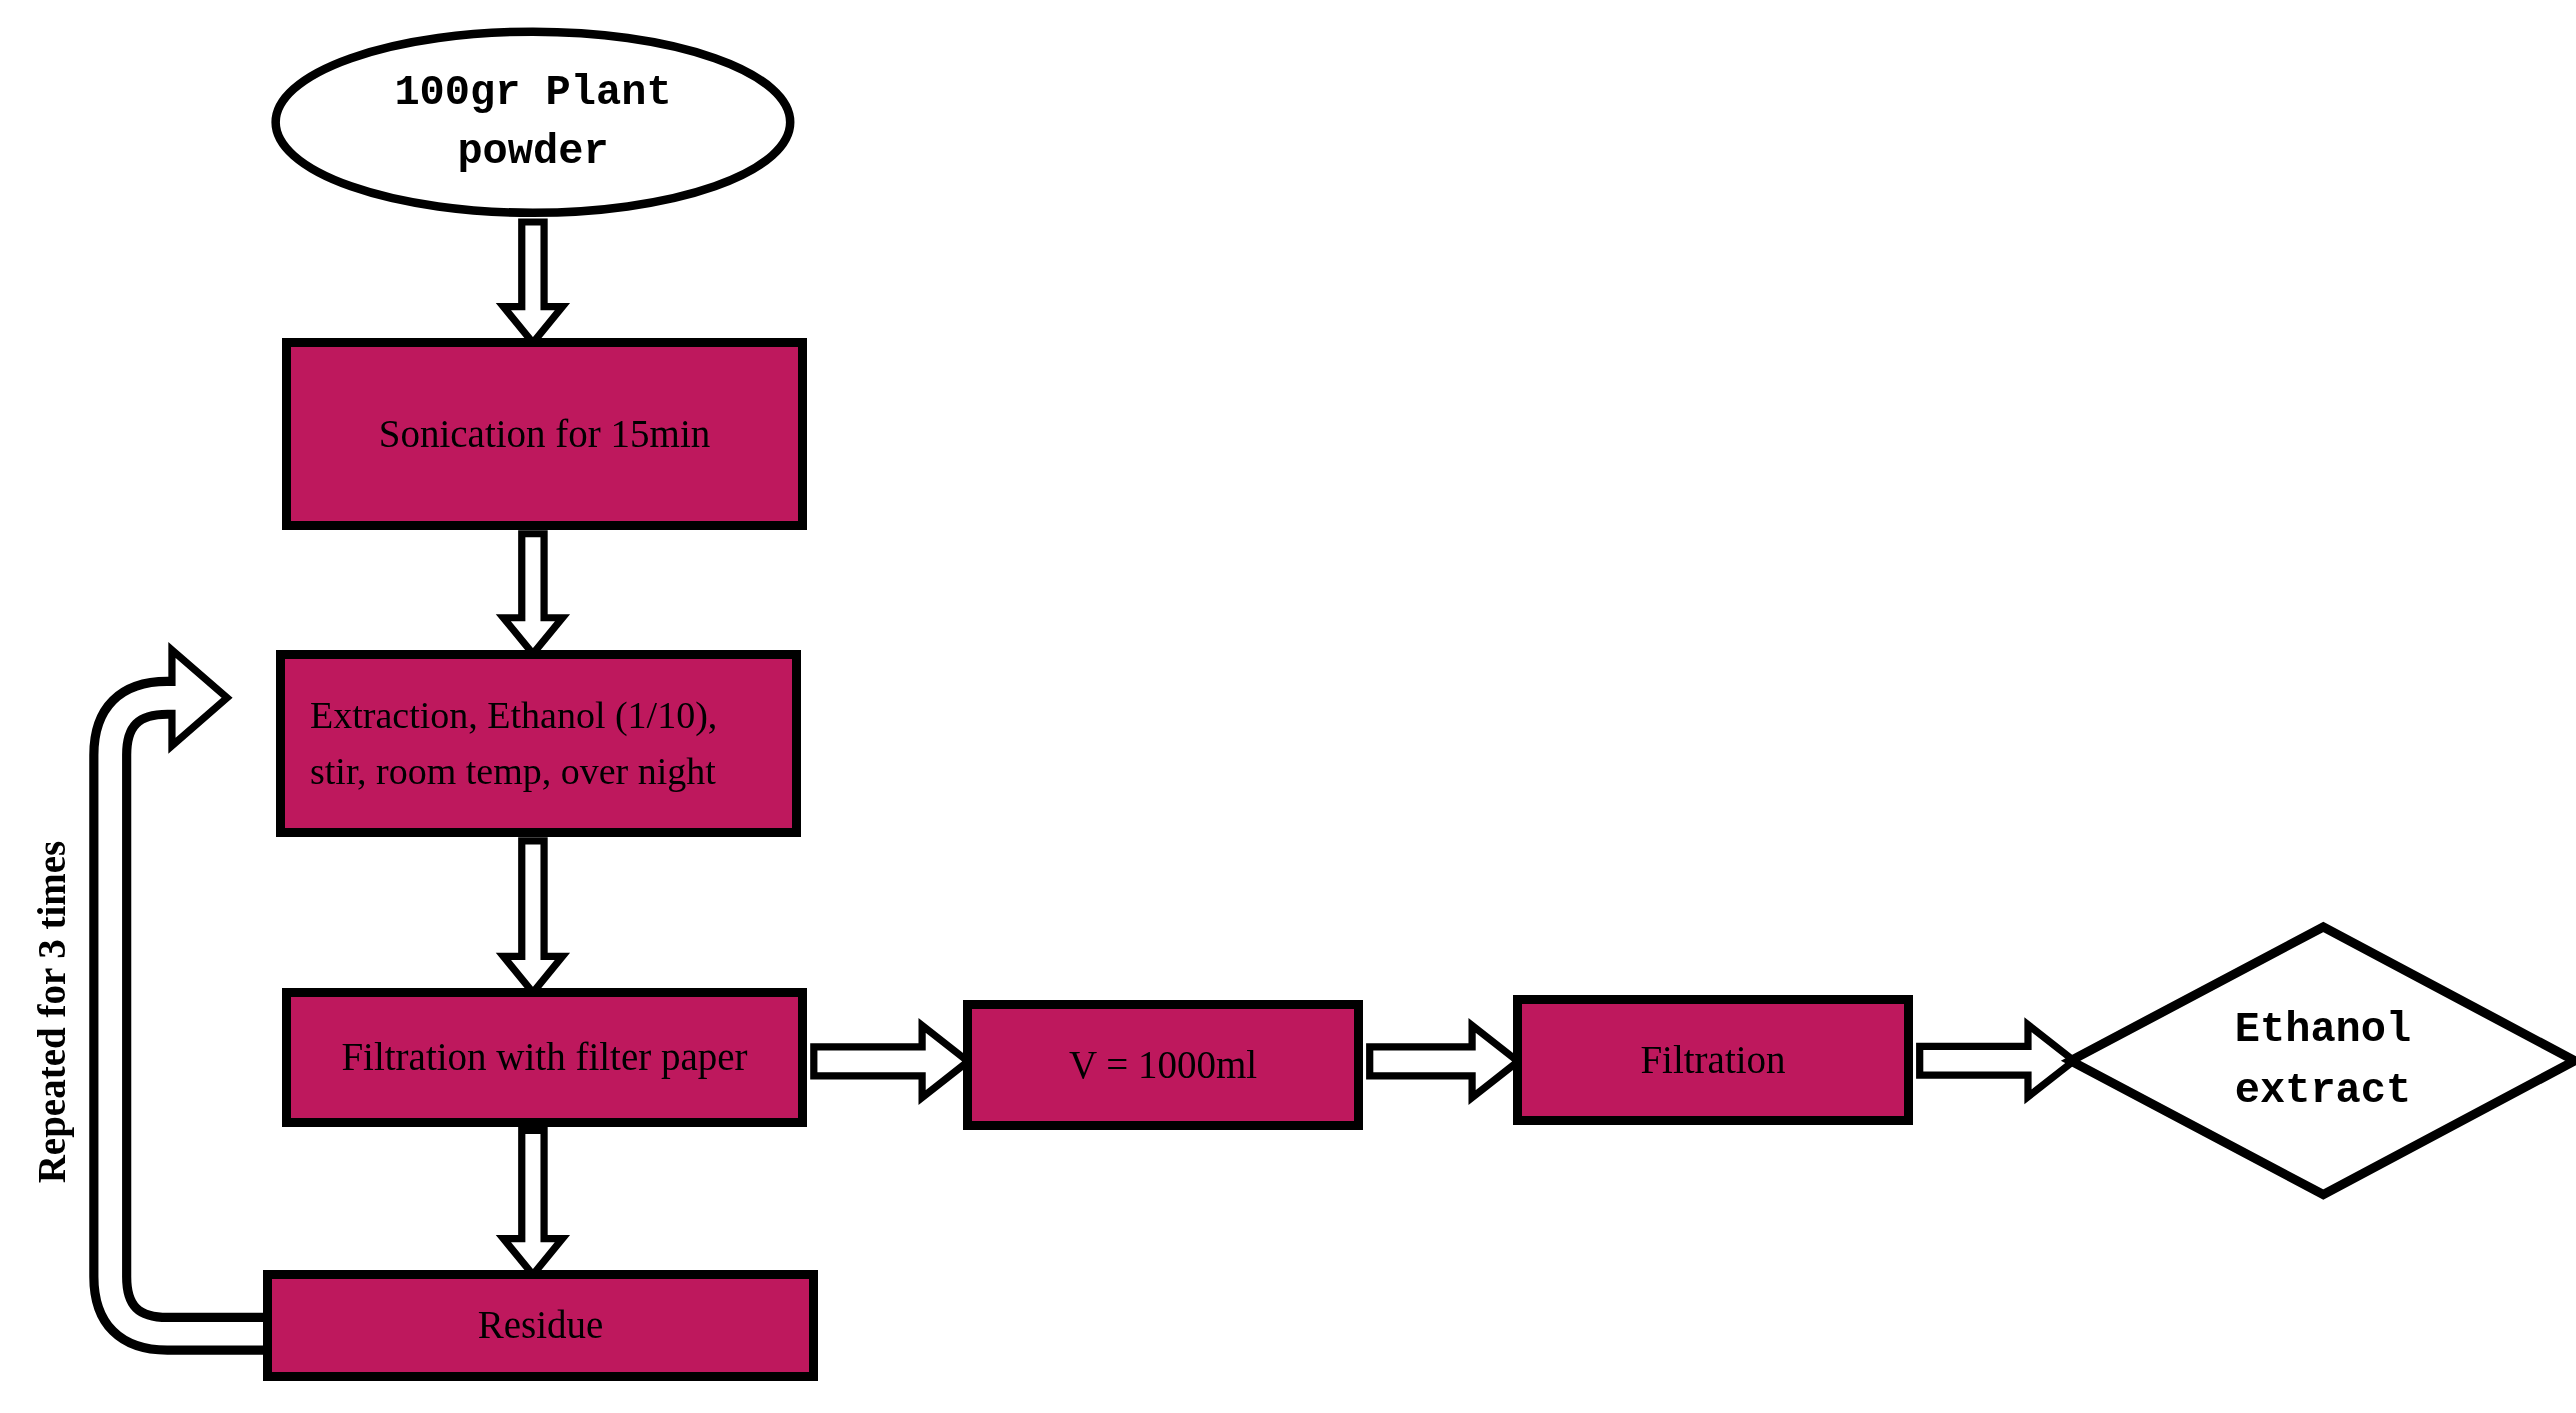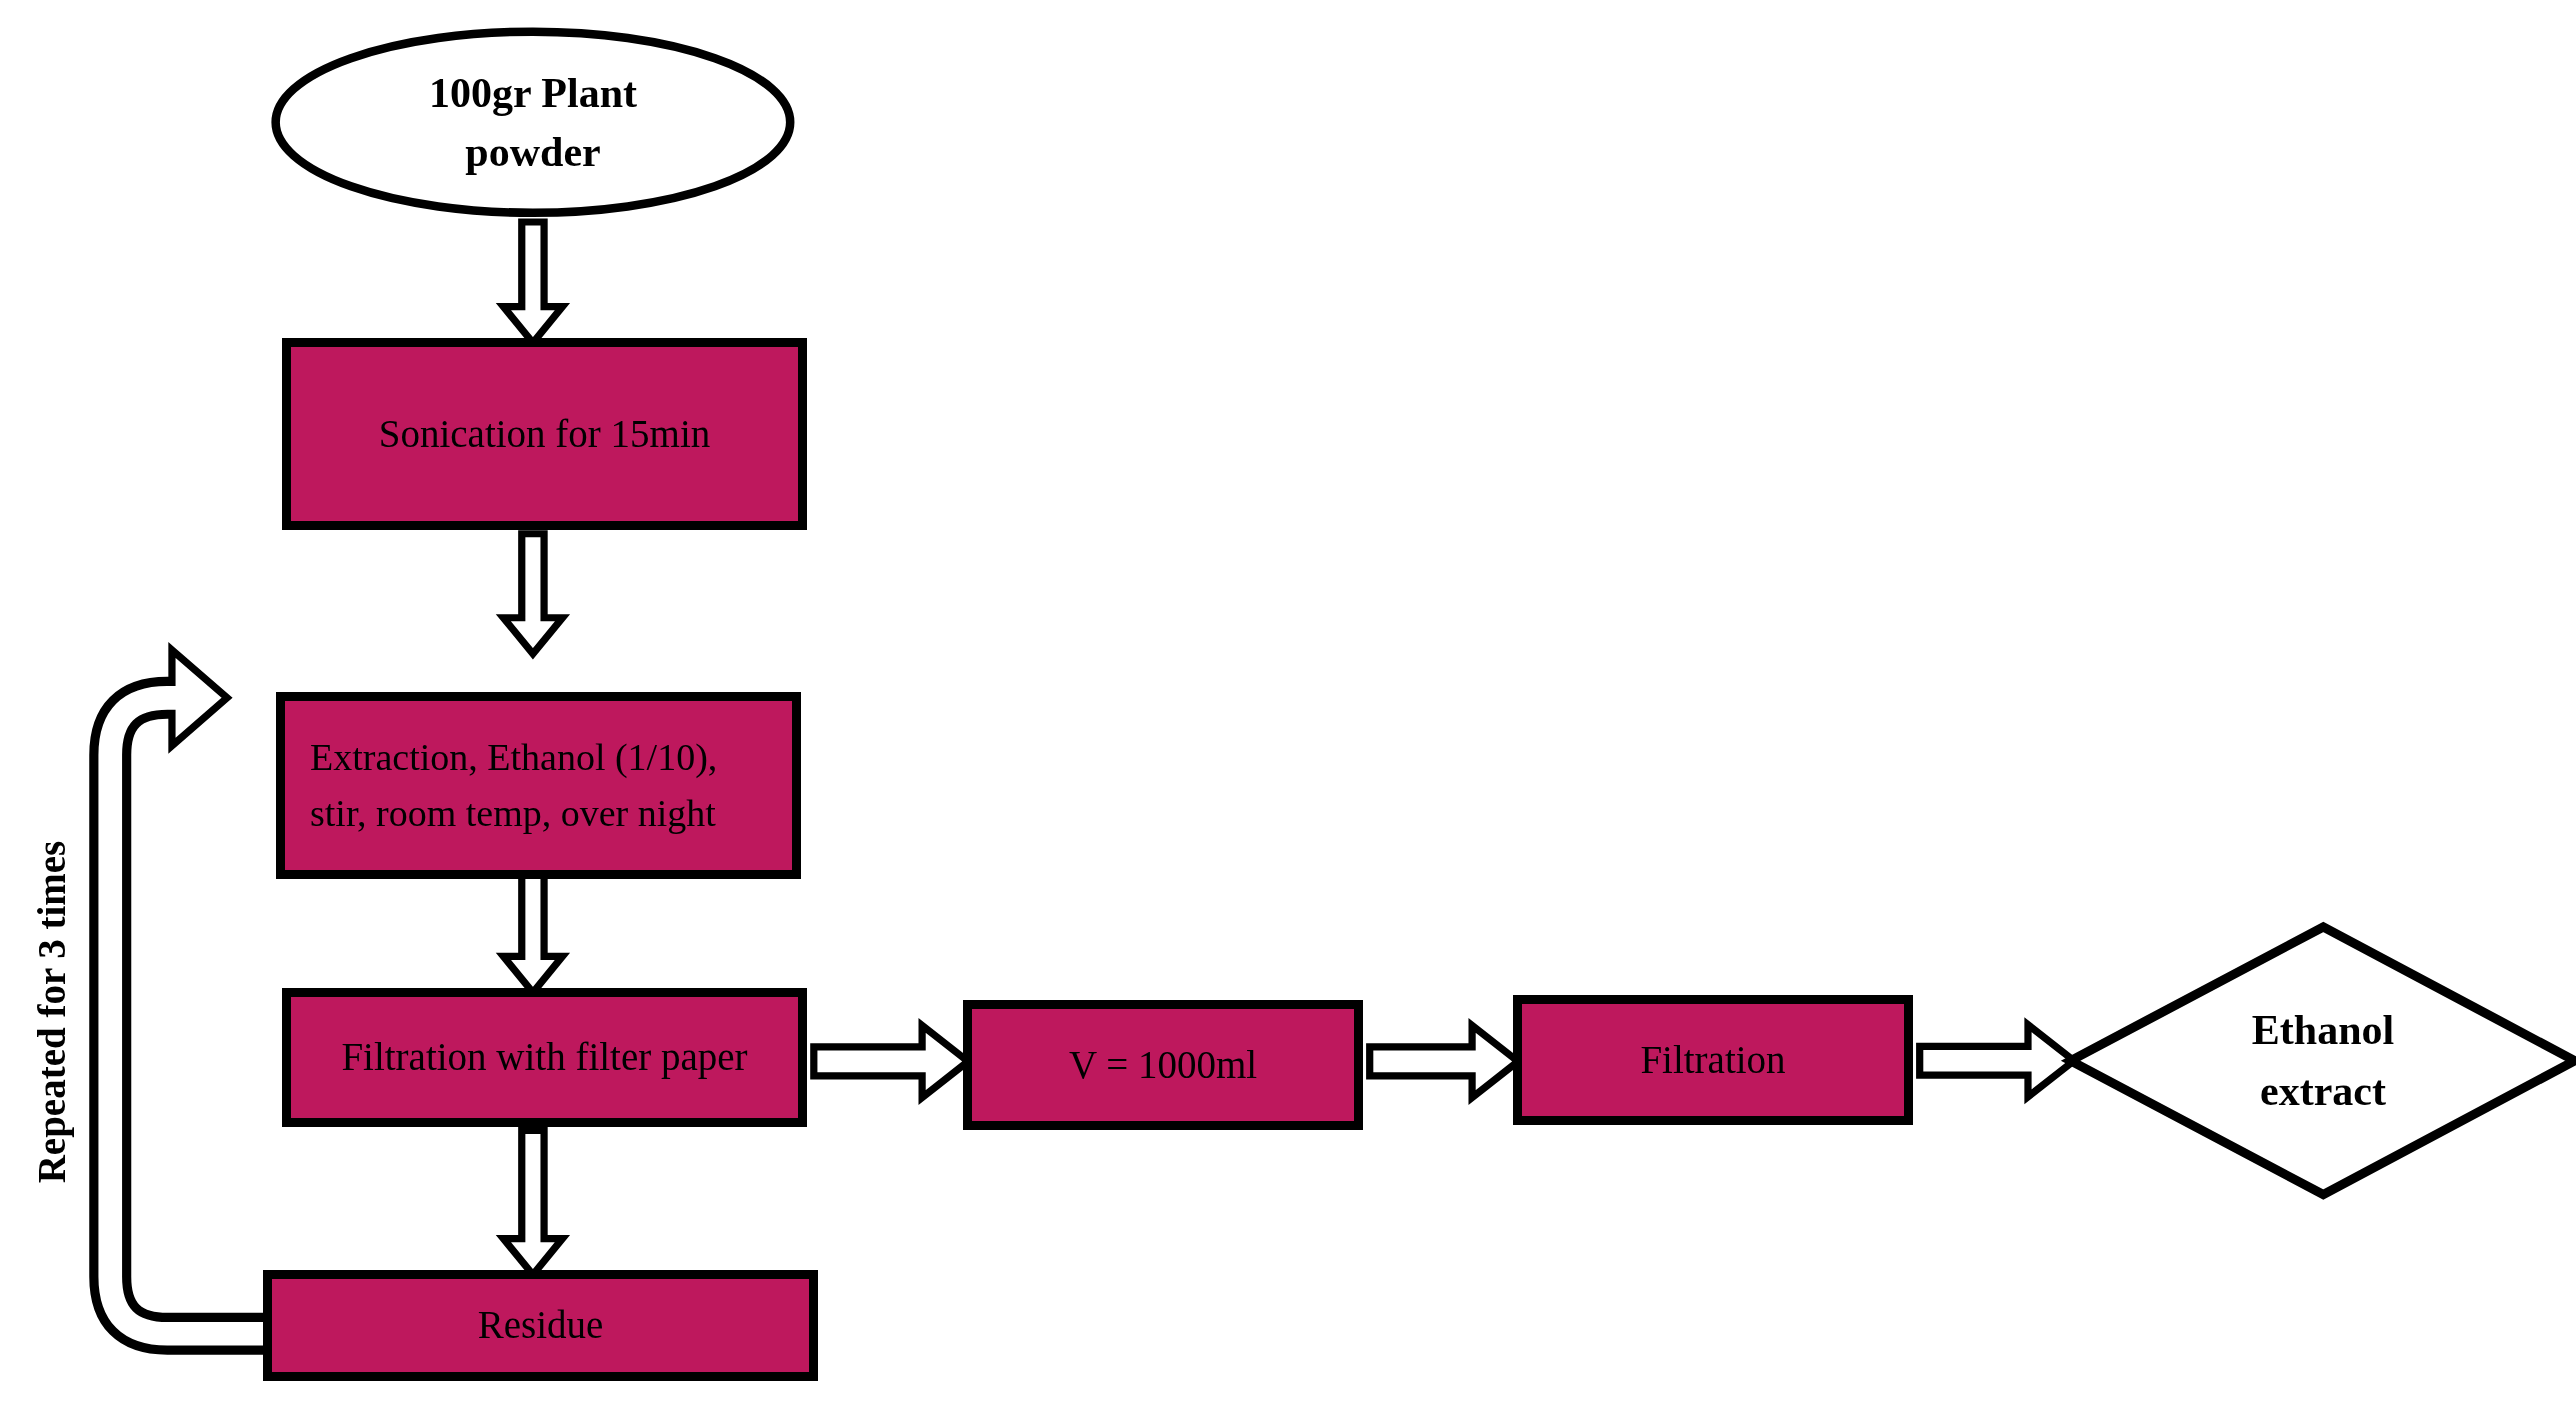--- a/index.html
+++ b/index.html
@@ -17,24 +17,24 @@
     position:absolute;
     box-sizing:border-box;
     background:#be185d;
     border:9.8px solid #000000;
     display:flex;align-items:center;justify-content:center;
     text-align:center;
     font-size:39px;line-height:1.45;
     white-space:pre-line;
     z-index:2;
   }
-  .node.noborder{border:none;background:transparent;}
+  .node.noborder{border:none;background:transparent;font-family:Liberation Mono, monospace;}
   .bold{font-weight:bold;}
   #node-sonication{left:282px;top:338px;width:525px;height:192px;}
-  #node-extraction{left:276px;top:650px;width:525px;height:187px;justify-content:flex-start;text-align:left;padding-left:25px;font-size:38px;margin-top:42px;}
+  #node-extraction{left:276px;top:650px;width:525px;height:187px;justify-content:flex-start;text-align:left;padding-left:25px;font-size:38px;}
   #node-filtration{left:282px;top:988px;width:525px;height:139px;}
   #node-residue{left:263px;top:1270px;width:555px;height:111px;}
   #node-volume{left:963px;top:1000px;width:400px;height:130px;}
   #node-evaporation{left:1513px;top:995px;width:400px;height:130px;}
   #label-plant-powder{left:382px;top:58px;width:302px;height:129px;font-size:42px;line-height:1.4;}
   #label-ethanol-extract{left:2218px;top:970px;width:210px;height:181px;font-size:42px;line-height:1.45;}
   #label-repeated{
     position:absolute;left:51px;top:1012px;
     transform:translate(-50%,-50%) rotate(-90deg);
     white-space:nowrap;

